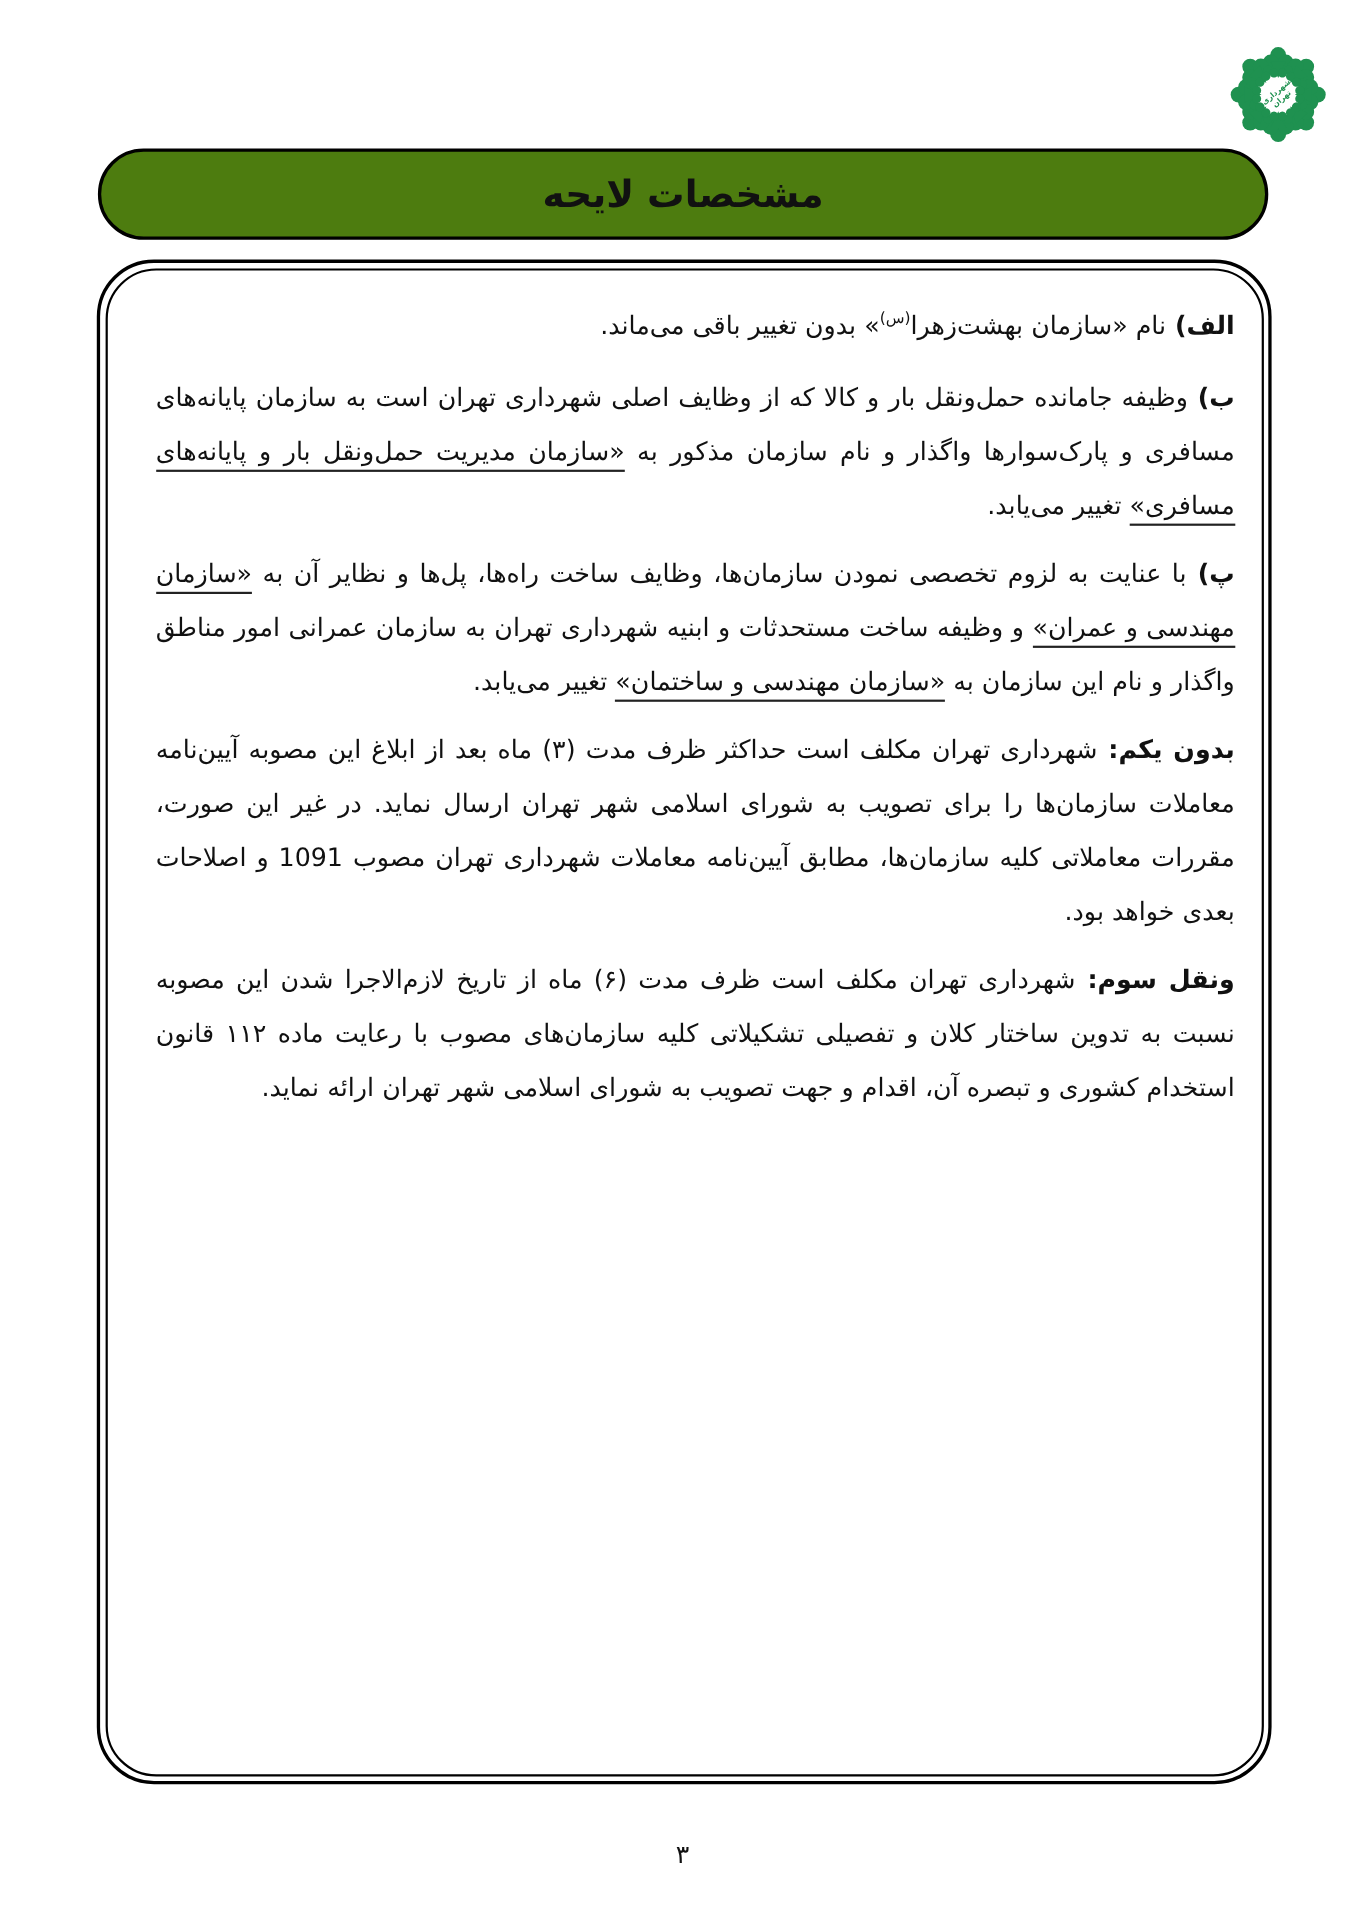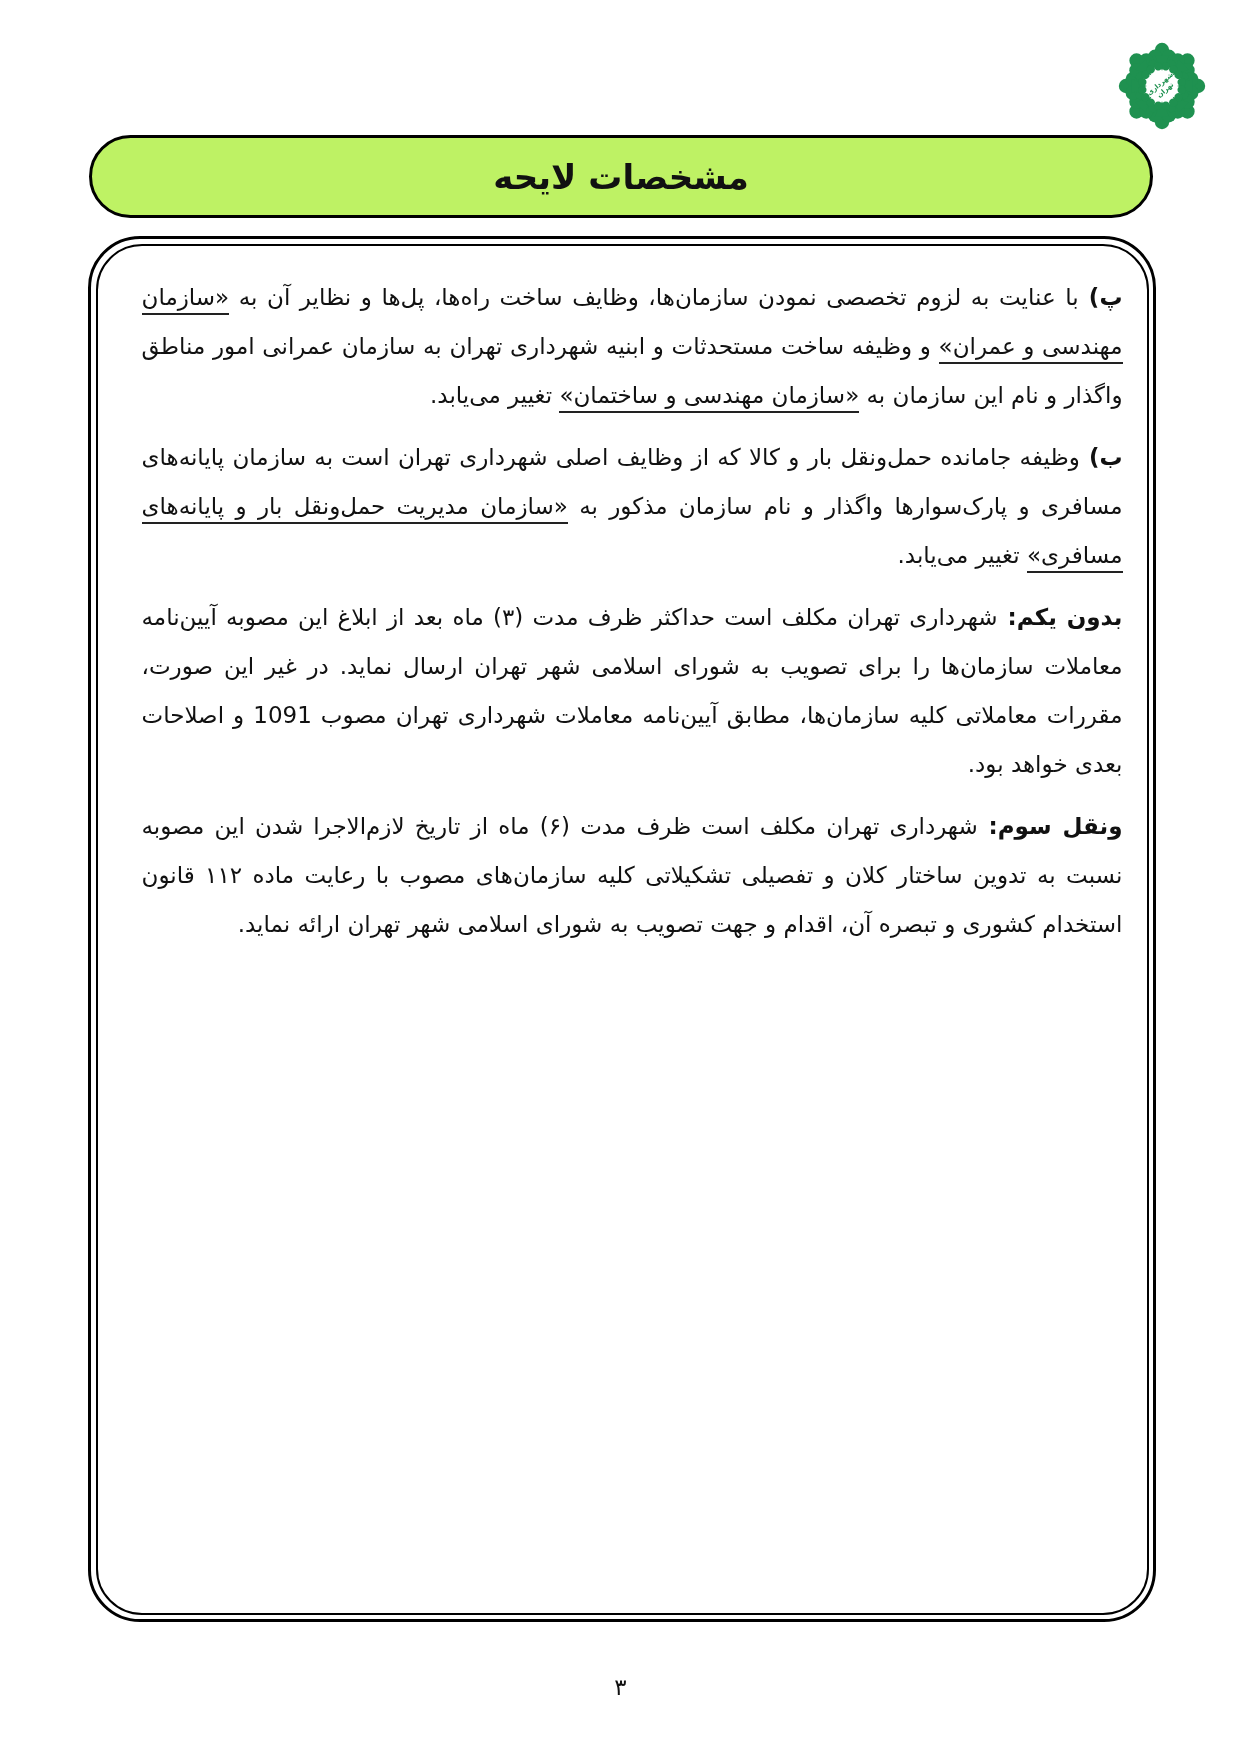--- a/index.html
+++ b/index.html
@@ -29,21 +29,21 @@
     position: absolute;
     top: 135px;
     left: 89px;
     width: 1064px;
     height: 83px;
     border: 3.5px solid #000000;
     border-radius: 42px;
     display: flex;
     align-items: center;
     justify-content: center;
-    background: #bef264;
+    background: #4d7c0f;
   }
   .header-title {
     font-size: 34px;
     font-weight: bold;
     letter-spacing: 0;
   }
 
   
   .content-outer {
     position: absolute;
@@ -140,22 +140,23 @@
     </g>
   </svg>
 
   <div class="header-pill">
     <span class="header-title">مشخصات لایحه</span>
   </div>
 
   <div class="content-outer">
     <div class="content-inner">
       <div class="text-area">
+          <p class="para"><span class="seg-b">الف) </span><span>نام «سازمان بهشت‌زهرا</span><span class="seg-sup">(س)</span><span>» بدون تغییر باقی می‌ماند.</span></p>
+          <p class="para"><span class="seg-b">ب) </span><span>وظیفه جامانده حمل‌ونقل بار و کالا که از وظایف اصلی شهرداری تهران است به سازمان پایانه‌های مسافری و پارک‌سوارها واگذار و نام سازمان مذکور به </span><span class="seg-u">«سازمان مدیریت حمل‌ونقل بار و پایانه‌های مسافری»</span><span> تغییر می‌یابد.</span></p>
           <p class="para"><span class="seg-b">پ) </span><span>با عنایت به لزوم تخصصی نمودن سازمان‌ها، وظایف ساخت راه‌ها، پل‌ها و نظایر آن به </span><span class="seg-u">«سازمان مهندسی و عمران»</span><span> و وظیفه ساخت مستحدثات و ابنیه شهرداری تهران به سازمان عمرانی امور مناطق واگذار و نام این سازمان به </span><span class="seg-u">«سازمان مهندسی و ساختمان»</span><span> تغییر می‌یابد.</span></p>
-          <p class="para"><span class="seg-b">ب) </span><span>وظیفه جامانده حمل‌ونقل بار و کالا که از وظایف اصلی شهرداری تهران است به سازمان پایانه‌های مسافری و پارک‌سوارها واگذار و نام سازمان مذکور به </span><span class="seg-u">«سازمان مدیریت حمل‌ونقل بار و پایانه‌های مسافری»</span><span> تغییر می‌یابد.</span></p>
           <p class="para"><span class="seg-b">بدون یکم: </span><span>شهرداری تهران مکلف است حداکثر ظرف مدت (۳) ماه بعد از ابلاغ این مصوبه آیین‌نامه معاملات سازمان‌ها را برای تصویب به شورای اسلامی شهر تهران ارسال نماید. در غیر این صورت، مقررات معاملاتی کلیه سازمان‌ها، مطابق آیین‌نامه معاملات شهرداری تهران مصوب 1091 و اصلاحات بعدی خواهد بود.</span></p>
           <p class="para"><span class="seg-b">ونقل سوم: </span><span>شهرداری تهران مکلف است ظرف مدت (۶) ماه از تاریخ لازم‌الاجرا شدن این مصوبه نسبت به تدوین ساختار کلان و تفصیلی تشکیلاتی کلیه سازمان‌های مصوب با رعایت ماده ۱۱۲ قانون استخدام کشوری و تبصره آن، اقدام و جهت تصویب به شورای اسلامی شهر تهران ارائه نماید.</span></p>
         </div>
     </div>
   </div>
 
   <div class="page-number">۳</div>
 
 </div>
 

